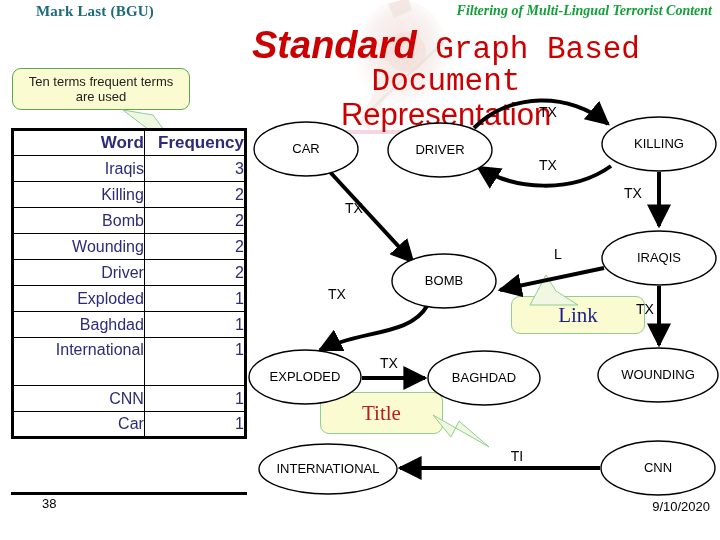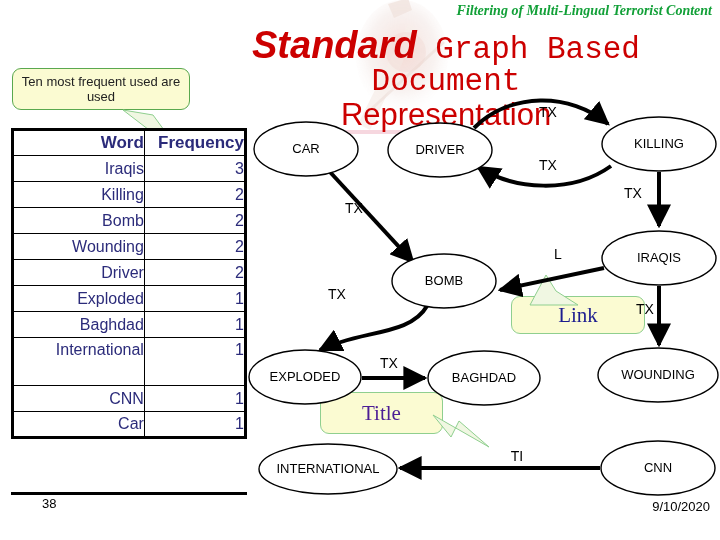--- a/index.html
+++ b/index.html
@@ -61,21 +61,21 @@
   #callout-text{left:371px;top:186px;width:139px;height:36px;}
   #callout-text .ctext{
     font-family:"Liberation Serif", serif;font-size:21px;color:#1c1c8f;
   }
   #callout-link{left:511px;top:296px;width:134px;height:38px;}
   #callout-link .ctext{
     font-family:"Liberation Serif", serif;font-size:21px;color:#1c1c8f;
   }
   #callout-title{left:320px;top:392px;width:123px;height:42px;}
   #callout-title .ctext{
-    font-family:"Liberation Serif", serif;font-size:21px;color:#4c1d95;
+    font-family:"Liberation Serif", serif;font-size:21px;color:#b91c1c;
   }
 
   
   #freq-table{
     position:absolute;left:11px;top:128px;width:236px;
     border-collapse:collapse;background:#ffffff;
     border:3px solid #000000;
   }
   #freq-table td,#freq-table th{
     border:1px solid #000000;text-align:right;
@@ -126,34 +126,35 @@
     </defs>
     <ellipse cx="54" cy="62" rx="46" ry="56" fill="url(#wmg)"></ellipse>
     <path d="M10 130 L60 30 L70 36 L22 136 Z" fill="#e7cfc2" opacity=".75"></path>
     <path d="M40 10 L60 4 L64 16 L46 24 Z" fill="#d7b1a2" opacity=".8"></path>
     <path d="M18 120 L96 48" stroke="#c9a08f" stroke-width="3" opacity=".6" fill="none"></path>
     <circle cx="58" cy="58" r="20" fill="#cf6f5c" opacity=".25"></circle>
   </svg>
 
   <div style="position:absolute;left:284px;top:130px;width:160px;height:4px;background:#f3c9d4;opacity:.75;"></div>
 
+  <div class="author">Mark Last (BGU)</div>
   <div class="running-head">Filtering of Multi-Lingual Terrorist Content</div>
 
   <div class="title-block">
     <div>
       <span class="title-em">Standard</span><span class="title-rest"> Graph Based Document</span>
     </div>
     <div class="title-line2">Representation</div>
   </div>
 
   <div class="callout" id="callout-terms">
     <svg class="tail" style="left:104px;top:40px;width:80px;height:50px;" viewBox="0 0 80 50" xmlns="http://www.w3.org/2000/svg">
       <path d="M6 1 L66 47 L36 6 Z" fill="#f0f7e2" stroke="#8fcf8f" stroke-width="1"></path>
     </svg>
-    <div class="ctext">Ten most frequent used are used</div>
+    <div class="ctext">Ten terms frequent terms are used</div>
   </div>
 
 
   <div class="callout" id="callout-link">
     <svg class="tail" style="left:14px;top:-24px;width:60px;height:34px;" viewBox="0 0 60 34" xmlns="http://www.w3.org/2000/svg">
       <path d="M4 32 L20 2 L30 18 L52 32 Z" fill="#f0f7e2" stroke="#8fcf8f" stroke-width="1"></path>
     </svg>
     <div class="ctext">Link</div>
   </div>
 

